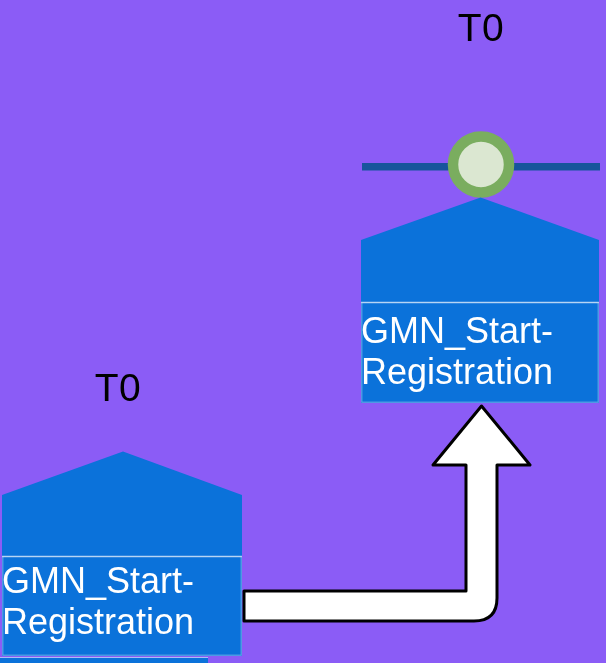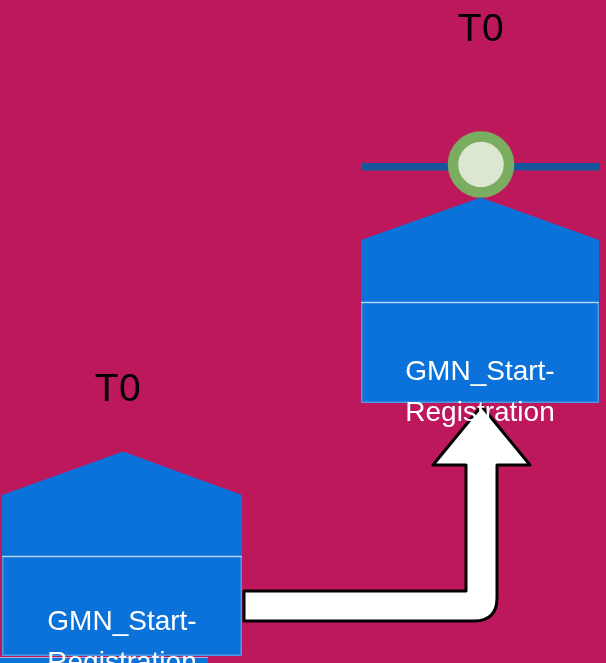--- a/index.html
+++ b/index.html
@@ -4,21 +4,21 @@
 <style>
   html, body {
     margin: 0;
     padding: 0;
     background: #ffffff;
   }
   .canvas {
     position: relative;
     width: 606px;
     height: 663px;
-    background: #be185d;
+    background: #8b5cf6;
     overflow: hidden;
     font-family: "Liberation Sans", sans-serif;
   }
   .canvas svg {
     position: absolute;
     left: 0;
     top: 0;
   }
   .time-label {
     position: absolute;
@@ -27,26 +27,25 @@
     font-size: 39px;
     line-height: 1.1;
     color: #000000;
     letter-spacing: 0.5px;
     white-space: nowrap;
   }
   .time-label.right { left: 420px; top: 7px; }
   .time-label.left  { left: 57px;  top: 367px; }
   .block-label {
     position: absolute;
-    text-align: center;
+    text-align: left;
     color: #ffffff;
-    font-size: 28px;
+    font-size: 36px;
     line-height: 41px;
     white-space: nowrap;
-    margin-top: 40px;
   }
   .block-label.right { left: 361px; top: 310px; width: 238px; }
   .block-label.left  { left: 2px;   top: 560px; width: 240px; }
 </style>
 </head>
 <body>
 
 <div class="canvas">
 
   <svg width="606" height="663" viewBox="0 0 606 663">

